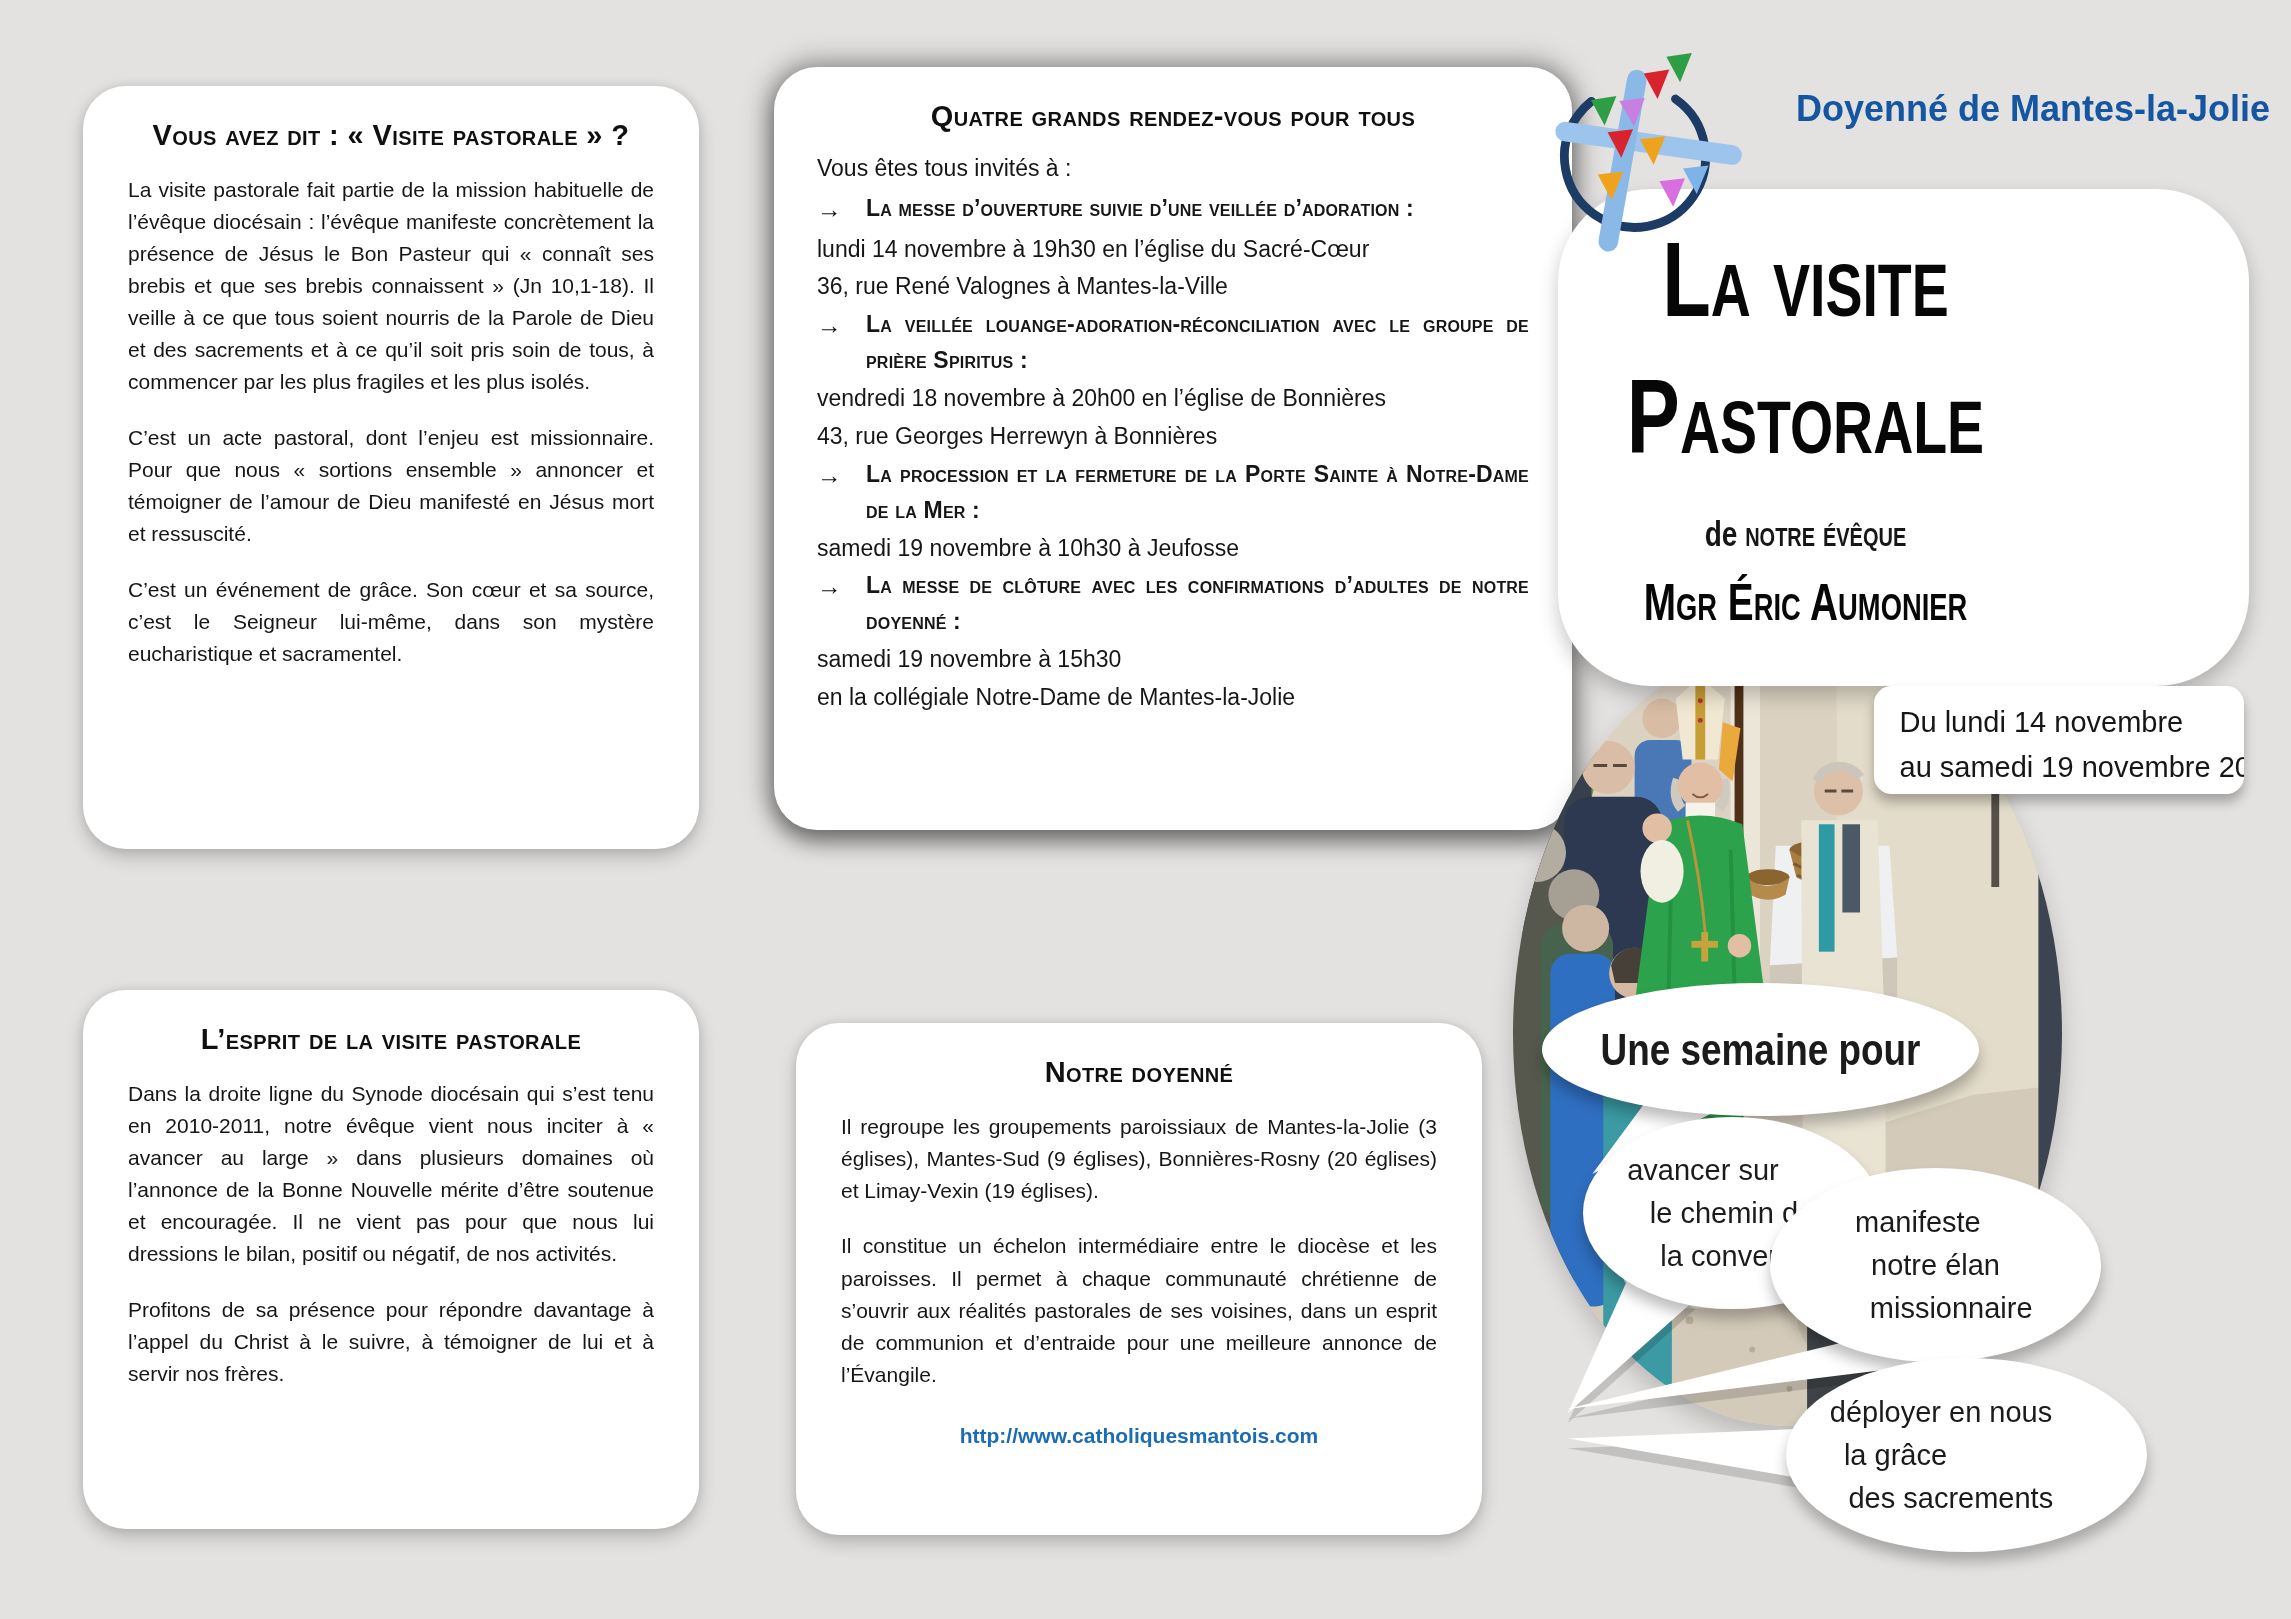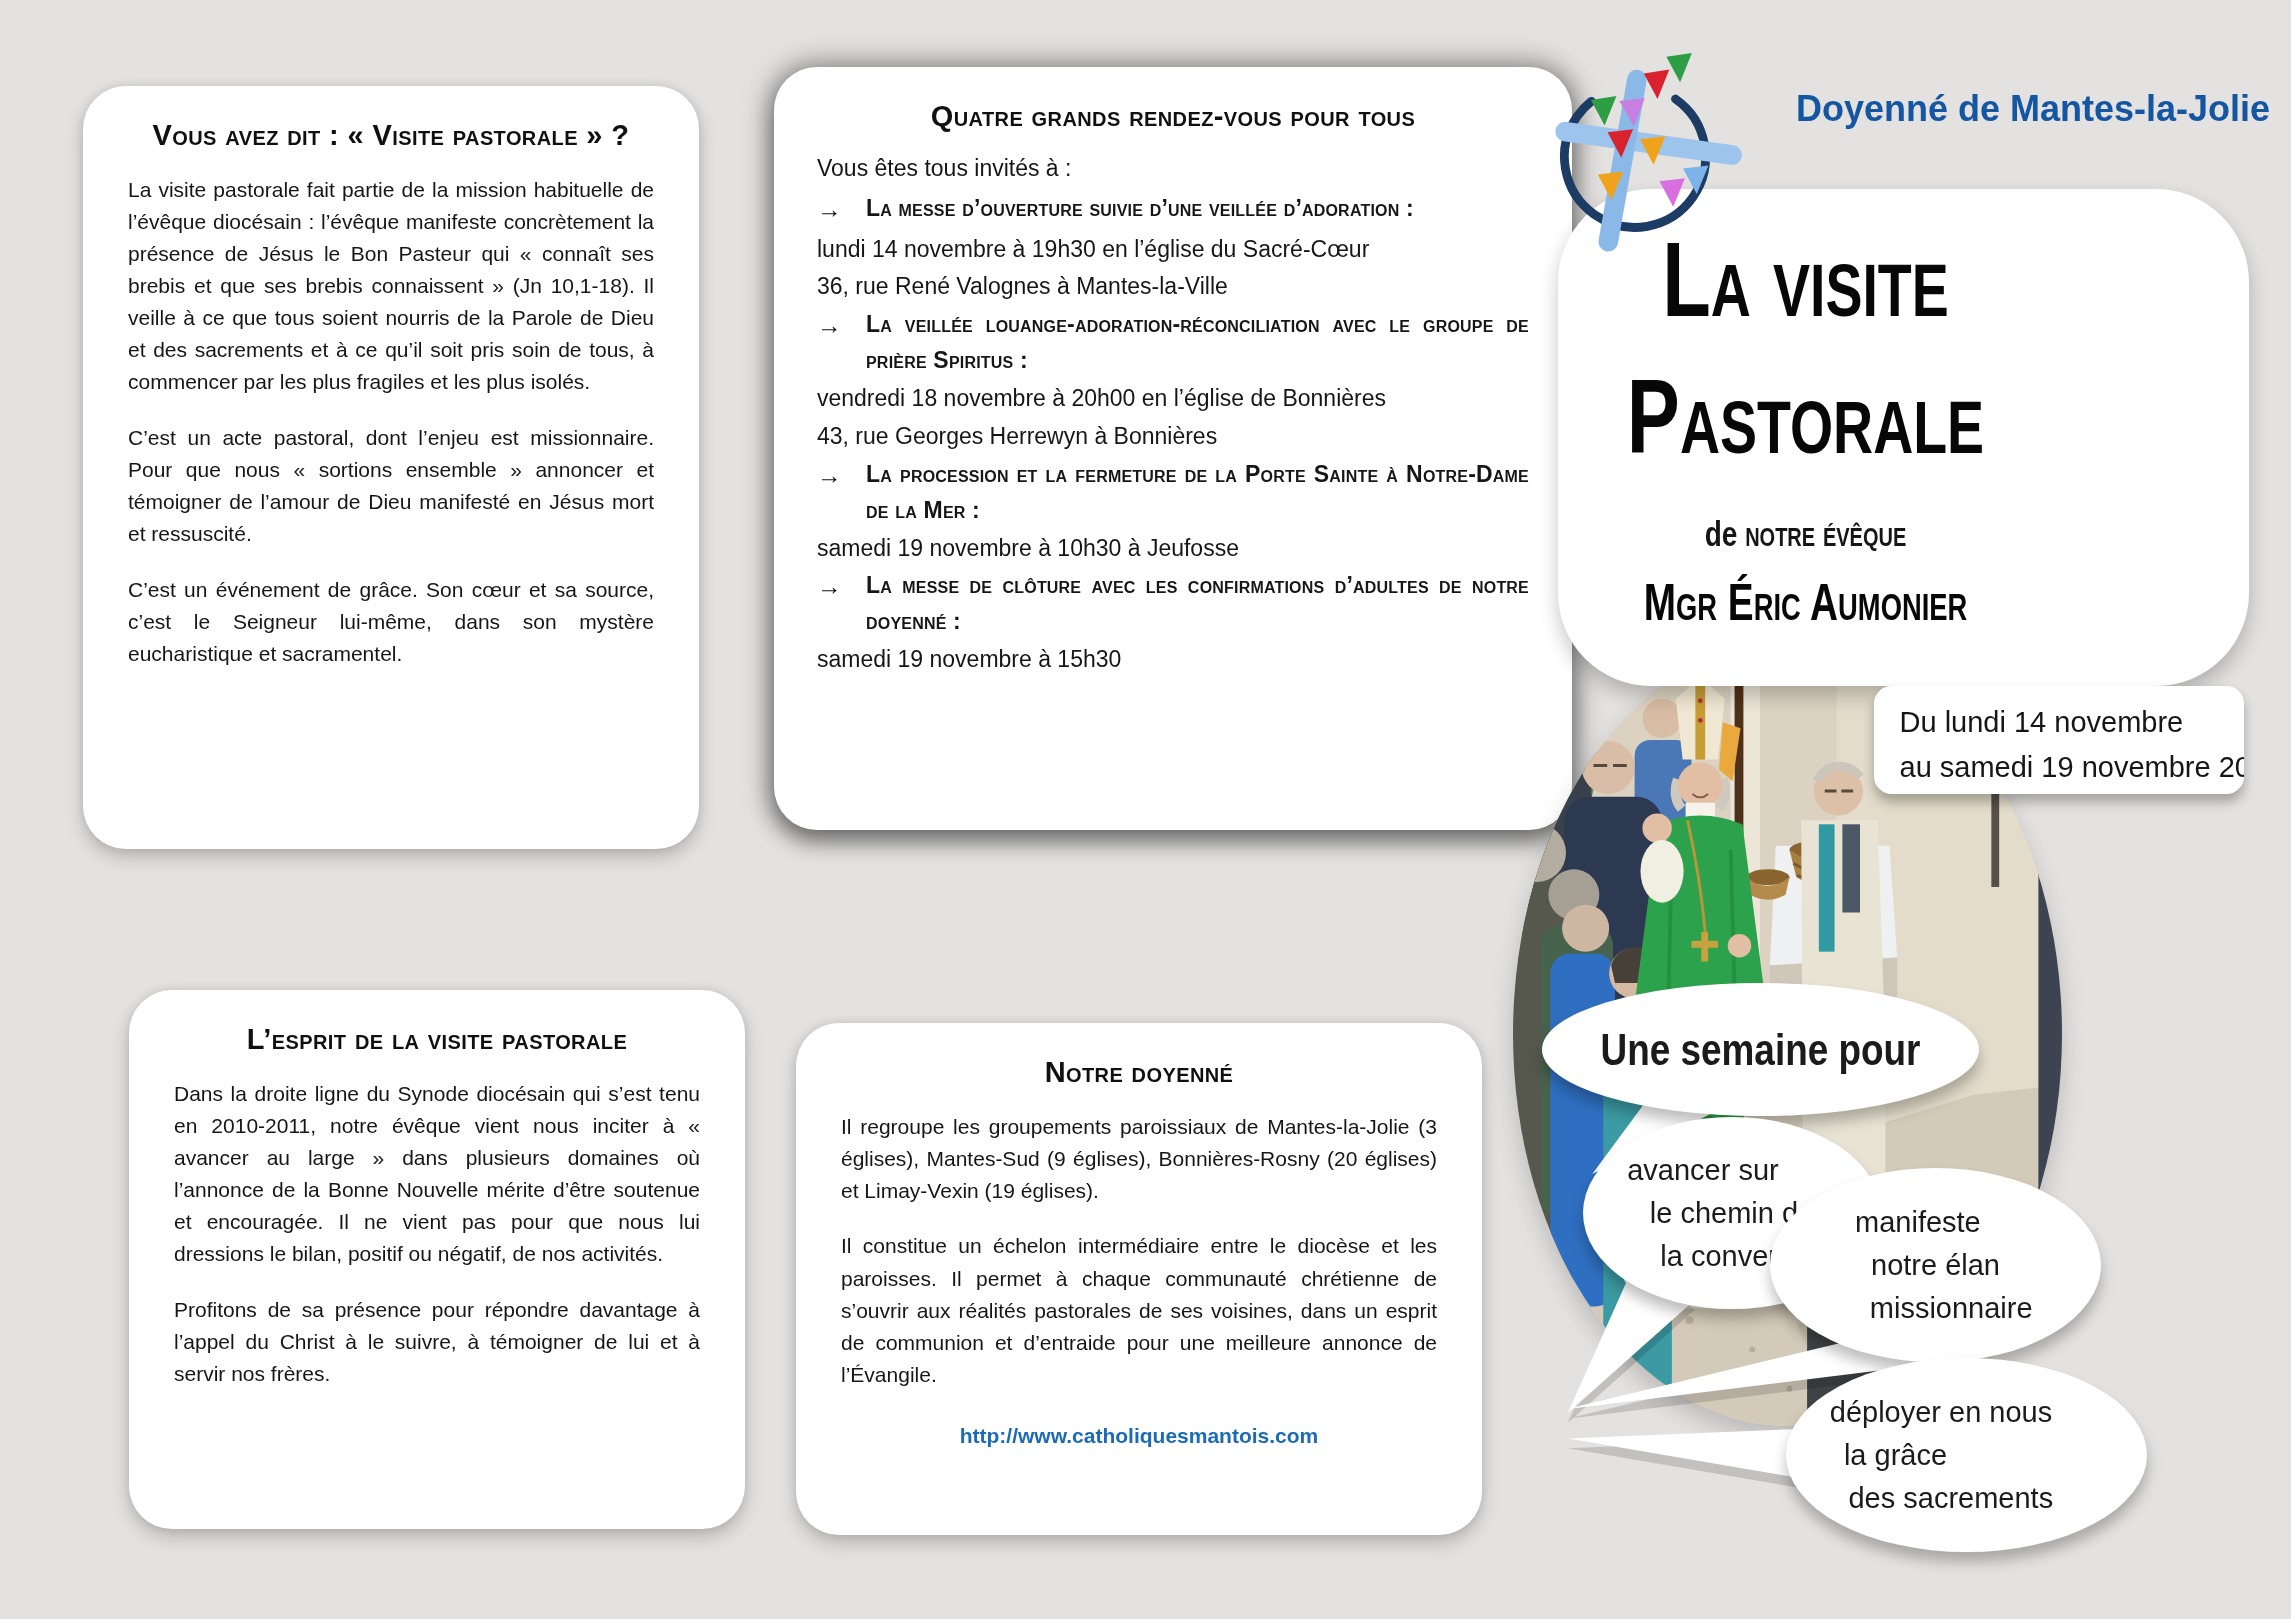--- a/index.html
+++ b/index.html
@@ -100,21 +100,21 @@
 
 <section class="card" id="box-vous" style="left:83px;top:86px;width:616px;height:763px;padding:33px 45px 23.5px;">
   <h2 class="card-title">Vous avez dit : « Visite pastorale » ?</h2>
   <div class="body-text">
     <p>La visite pastorale fait partie de la mission habituelle de l’évêque diocésain : l’évêque manifeste concrètement la présence de Jésus le Bon Pasteur qui « connaît ses brebis et que ses brebis connaissent » (Jn 10,1-18). Il veille à ce que tous soient nourris de la Parole de Dieu et des sacrements et à ce qu’il soit pris soin de tous, à commencer par les plus fragiles et les plus isolés.</p>
     <p>C’est un acte pastoral, dont l’enjeu est missionnaire. Pour que nous « sortions ensemble » annoncer et témoigner de l’amour de Dieu manifesté en Jésus mort et ressuscité.</p>
     <p>C’est un événement de grâce. Son cœur et sa source, c’est le Seigneur lui-même, dans son mystère eucharistique et sacramentel.</p>
   </div>
 </section>
 
-<section class="card" id="box-esprit" style="left:83px;top:990px;width:616px;height:539px;padding:33px 45px 23.5px;margin-left:46px;">
+<section class="card" id="box-esprit" style="left:83px;top:990px;width:616px;height:539px;padding:33px 45px 23.5px;">
   <h2 class="card-title">L’esprit de la visite pastorale</h2>
   <div class="body-text">
     <p>Dans la droite ligne du Synode diocésain qui s’est tenu en 2010-2011, notre évêque vient nous inciter à « avancer au large » dans plusieurs domaines où l’annonce de la Bonne Nouvelle mérite d’être soutenue et encouragée. Il ne vient pas pour que nous lui dressions le bilan, positif ou négatif, de nos activités.</p>
     <p>Profitons de sa présence pour répondre davantage à l’appel du Christ à le suivre, à témoigner de lui et à servir nos frères.</p>
   </div>
 </section>
 
 <section class="card" id="box-rdv" style="left:774px;top:67px;width:798px;height:763px;padding:33px 43px 19.6px;">
   <h2 class="card-title">Quatre grands rendez-vous pour tous</h2>
   <p class="intro">Vous êtes tous invités à :</p>
@@ -144,20 +144,21 @@
     </div>
     <p class="detail">samedi 19 novembre à 10h30 à Jeufosse</p>
   </div>
 
   <div class="rdv-item">
     <div class="rdv-head">
       <span class="rdv-arrow">→</span>
       <h3>La messe de clôture avec les confirmations d’adultes de notre doyenné :</h3>
     </div>
     <p class="detail">samedi 19 novembre à 15h30</p>
+    <p class="detail">en la collégiale Notre-Dame de Mantes-la-Jolie</p>
   </div>
 </section>
 
 <section class="card" id="box-doyenne" style="left:796px;top:1023px;width:686px;height:512px;padding:33px 45px 23.5px;">
   <h2 class="card-title">Notre doyenné</h2>
   <div class="body-text">
     <p>Il regroupe les groupements paroissiaux de Mantes-la-Jolie (3 églises), Mantes-Sud (9 églises), Bonnières-Rosny (20 églises) et Limay-Vexin (19 églises).</p>
     <p>Il constitue un échelon intermédiaire entre le diocèse et les paroisses. Il permet à chaque communauté chrétienne de s’ouvrir aux réalités pastorales de ses voisines, dans un esprit de communion et d’entraide pour une meilleure annonce de l’Évangile.</p>
   </div>
   <a class="url-line">http://www.catholiquesmantois.com</a>

